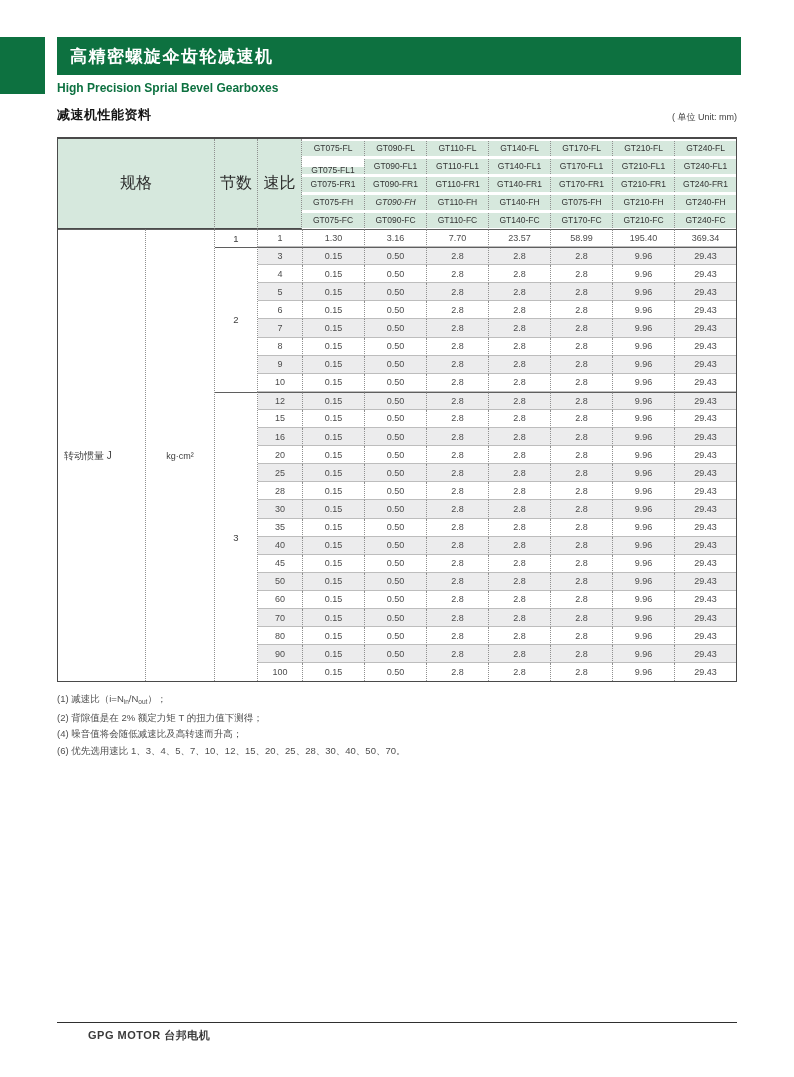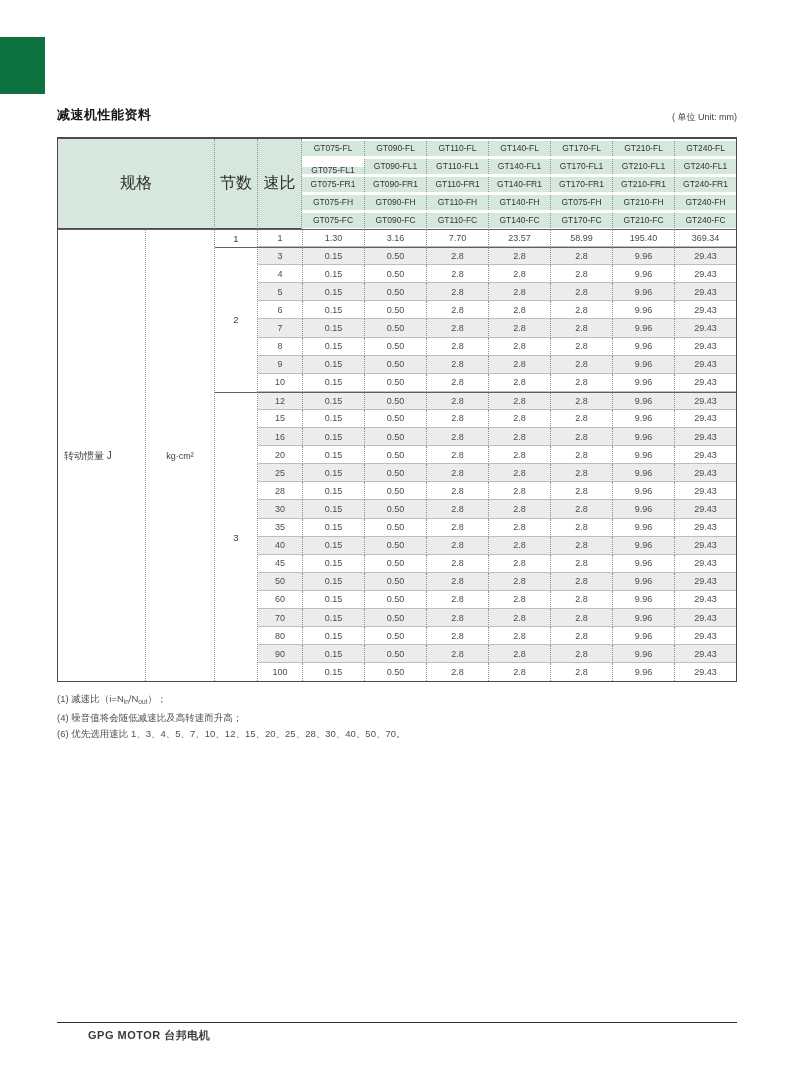--- a/index.html
+++ b/index.html
@@ -42,21 +42,25 @@
   .footer-rule { position:absolute; left:57px; top:1022px; width:680px; border-top:1.5px solid #2f2f2f; }
   .footer-text { position:absolute; left:88px; top:1028px; font-size:11px; font-weight:600; color:#3a3a3a; letter-spacing:0.5px; }
 </style>
 </head>
 <body>
 
 <div class="page">
 
   <div class="edge-tab"></div>
 
-
+  <div class="title-bar">
+    <span class="t">高精密螺旋伞齿轮减速机</span>
+  </div>
+
+  <div class="subtitle">High Precision Sprial Bevel Gearboxes</div>
 
   <div class="section-row">
     <span class="st">减速机性能资料</span>
     <span class="un">( 单位 Unit: mm)</span>
   </div>
 
   <div class="spec-table">
       <div class="cell hfill h-label dotr htb" style="grid-area: 1 / 1 / 6 / 3;">规格</div>
       <div class="cell hfill h-label dotr htb" style="grid-area: 1 / 4 / 6 / 5;">速比</div>
       <div class="cell hfill h-label dotr htb" style="grid-area: 1 / 3 / 6 / 4;">节数</div>
@@ -75,21 +79,21 @@
       <div class="cell h-model dotl" style="grid-area: 2 / 10 / 3 / 11;">GT210-FL1</div>
       <div class="cell h-model dotl" style="grid-area: 2 / 11 / 3 / 12;">GT240-FL1</div>
       <div class="cell h-model" style="grid-area: 3 / 5 / 4 / 6;">GT075-FR1</div>
       <div class="cell h-model dotl" style="grid-area: 3 / 6 / 4 / 7;">GT090-FR1</div>
       <div class="cell h-model dotl" style="grid-area: 3 / 7 / 4 / 8;">GT110-FR1</div>
       <div class="cell h-model dotl" style="grid-area: 3 / 8 / 4 / 9;">GT140-FR1</div>
       <div class="cell h-model dotl" style="grid-area: 3 / 9 / 4 / 10;">GT170-FR1</div>
       <div class="cell h-model dotl" style="grid-area: 3 / 10 / 4 / 11;">GT210-FR1</div>
       <div class="cell h-model dotl" style="grid-area: 3 / 11 / 4 / 12;">GT240-FR1</div>
       <div class="cell h-model" style="grid-area: 4 / 5 / 5 / 6;">GT075-FH</div>
-      <div class="cell h-model dotl" style="grid-area: 4 / 6 / 5 / 7;">GT090-FH</div>
+      <div class="cell h-model dotl" style="grid-area: 4 / 6 / 5 / 7; font-style: italic;">GT090-FH</div>
       <div class="cell h-model dotl" style="grid-area: 4 / 7 / 5 / 8;">GT110-FH</div>
       <div class="cell h-model dotl" style="grid-area: 4 / 8 / 5 / 9;">GT140-FH</div>
       <div class="cell h-model dotl" style="grid-area: 4 / 9 / 5 / 10;">GT075-FH</div>
       <div class="cell h-model dotl" style="grid-area: 4 / 10 / 5 / 11;">GT210-FH</div>
       <div class="cell h-model dotl" style="grid-area: 4 / 11 / 5 / 12;">GT240-FH</div>
       <div class="cell h-model" style="grid-area: 5 / 5 / 6 / 6;">GT075-FC</div>
       <div class="cell h-model dotl" style="grid-area: 5 / 6 / 6 / 7;">GT090-FC</div>
       <div class="cell h-model dotl" style="grid-area: 5 / 7 / 6 / 8;">GT110-FC</div>
       <div class="cell h-model dotl" style="grid-area: 5 / 8 / 6 / 9;">GT140-FC</div>
       <div class="cell h-model dotl" style="grid-area: 5 / 9 / 6 / 10;">GT170-FC</div>
@@ -297,20 +301,21 @@
       <div class="cell value-cell dotl" style="grid-area: 30 / 6 / 31 / 7;">0.50</div>
       <div class="cell value-cell dotl" style="grid-area: 30 / 7 / 31 / 8;">2.8</div>
       <div class="cell value-cell dotl" style="grid-area: 30 / 8 / 31 / 9;">2.8</div>
       <div class="cell value-cell dotl" style="grid-area: 30 / 9 / 31 / 10;">2.8</div>
       <div class="cell value-cell dotl" style="grid-area: 30 / 10 / 31 / 11;">9.96</div>
       <div class="cell value-cell dotl" style="grid-area: 30 / 11 / 31 / 12;">29.43</div>
     </div>
 
   <div class="footnotes">
     <div><span>(1) 减速比（i=N</span><span class="fnsub">in</span><span>/N</span><span class="fnsub">out</span><span>）；</span></div>
+    <div>(2) 背隙值是在 2% 额定力矩 T 的扭力值下测得；</div>
     <div>(4) 噪音值将会随低减速比及高转速而升高；</div>
     <div>(6) 优先选用速比 1、3、4、5、7、10、12、15、20、25、28、30、40、50、70。</div>
   </div>
 
   <div class="footer-rule"></div>
   <div class="footer-text">GPG MOTOR 台邦电机</div>
 
 </div>
 
 </body></html>

